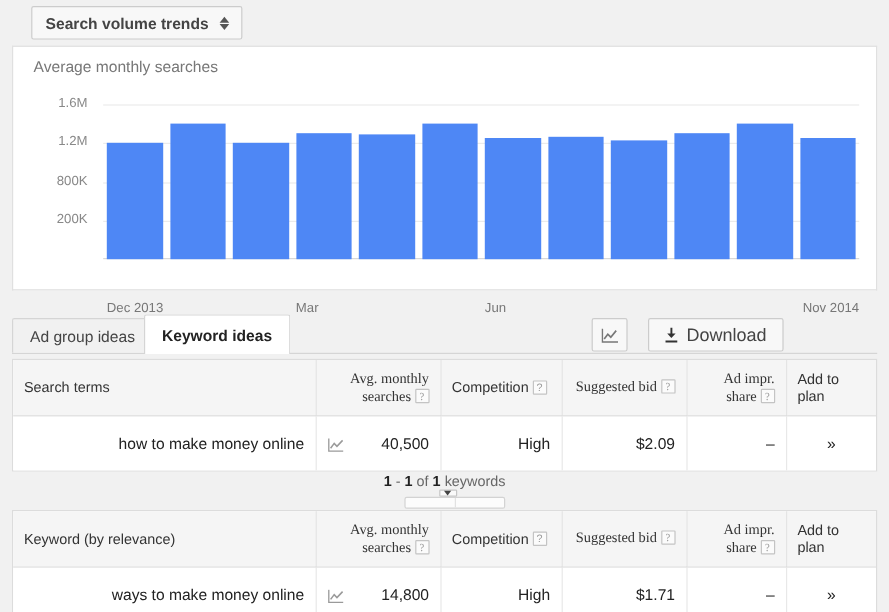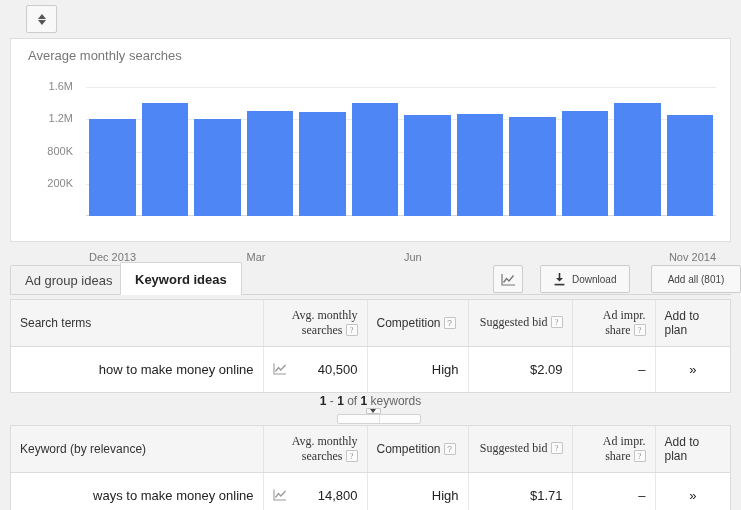--- a/index.html
+++ b/index.html
@@ -100,21 +100,21 @@
     background: #d5d5d5;
   }
 
   .btn {
     position: absolute; top: 3px; height: 28px;
     display: flex; align-items: center; justify-content: center;
     gap: 7px; padding: 0 13px;
     background: #f8f8f8;
     border: 1px solid #cccccc;
     border-radius: 2px;
-    font-size: 10px; color: #444444;
+    font-size: 15px; color: #444444;
     cursor: pointer;
   }
   .btn.icon-only { padding: 0; width: 30px; }
 
   
   .table-wrap {
     position: absolute; left: 10px; width: 721px;
     background: #ffffff;
     border: 1px solid #dcdcdc;
   }
@@ -143,21 +143,21 @@
   .td-c { text-align: center; }
   .help {
     display: inline-block;
     width: 12px; height: 12px; line-height: 11px;
     border: 1px solid #c4c4c4; border-radius: 1px;
     background: #fbfbfb;
     font-size: 9px; color: #999999; text-align: center;
     vertical-align: 1px; margin-left: 3px;
     cursor: pointer;
   }
-  .avg-cell { display: flex; align-items: center; justify-content: space-between; }
+  .avg-cell { display: flex; align-items: flex-end; justify-content: space-between; }
   .chevrons { color: #b9b9b9; font-size: 16px; }
   .dash { color: #555555; }
 
   
   .trend-ico { display: inline-block; vertical-align: middle; cursor: pointer; }
 
   
   .pager {
     position: absolute; width: 721px; left: 10px;
     height: 30px;
@@ -190,20 +190,21 @@
   }
   .pg-nav div + div { border-left: 1px solid #e2e2e2; }
 </style>
 </head>
 <body>
 
 <div id="app">
 
   <div class="toolbar">
     <div class="select-btn">
+      <span>Search volume trends</span>
       <span class="stack-arrows">
         <i class="up"></i>
           <i class="dn"></i>
       </span>
     </div>
   </div>
 
   <div class="chart-panel">
     <div class="chart-title">Average monthly searches</div>
     <div class="plot" id="plot">
@@ -253,23 +254,20 @@
 
     <div class="btn" style="left:530px;">
       <svg width="11" height="13" viewBox="0 0 11 13">
         <path d="M5.5,0 L5.5,7" stroke="#333" stroke-width="1.6" fill="none"></path>
         <path d="M2,5 L5.5,8.6 L9,5 Z" fill="#333"></path>
         <path d="M0.6,11.6 L10.4,11.6" stroke="#333" stroke-width="1.6" fill="none"></path>
       </svg>
       <span>Download</span>
     </div>
 
-    <div class="btn" style="left:641px; width:90px;">
-      <span>Add all (801)</span>
-    </div>
   </div>
 
   <div class="table-wrap" style="top:299px;">
     <table class="kw">
       <colgroup>
         <col style="width:252px">
           <col style="width:104px">
           <col style="width:101px">
         <col style="width:104px">
           <col style="width:83px">

